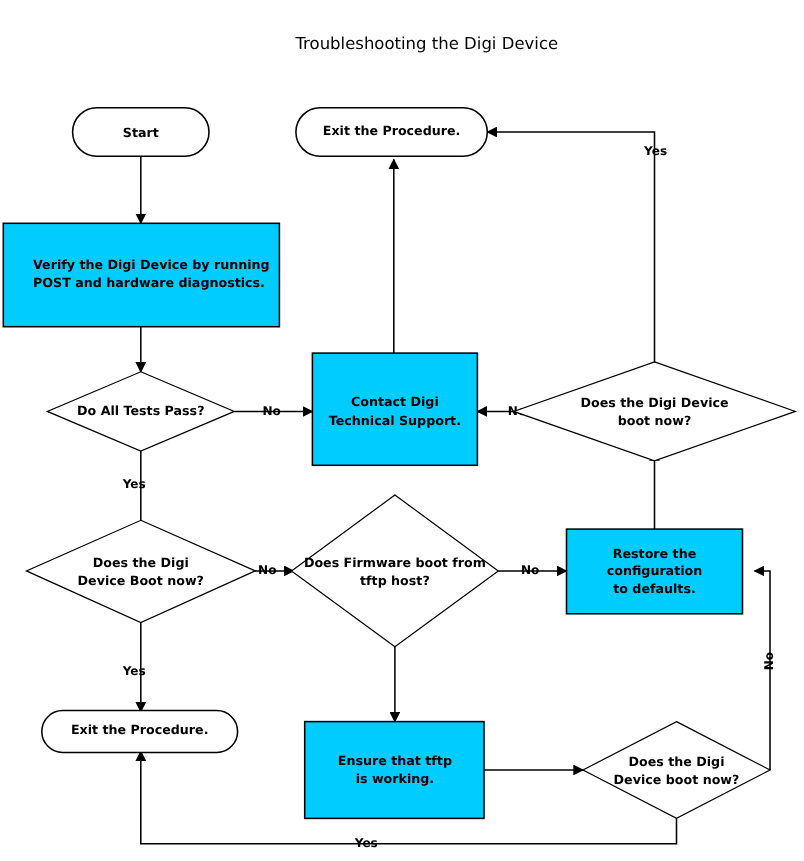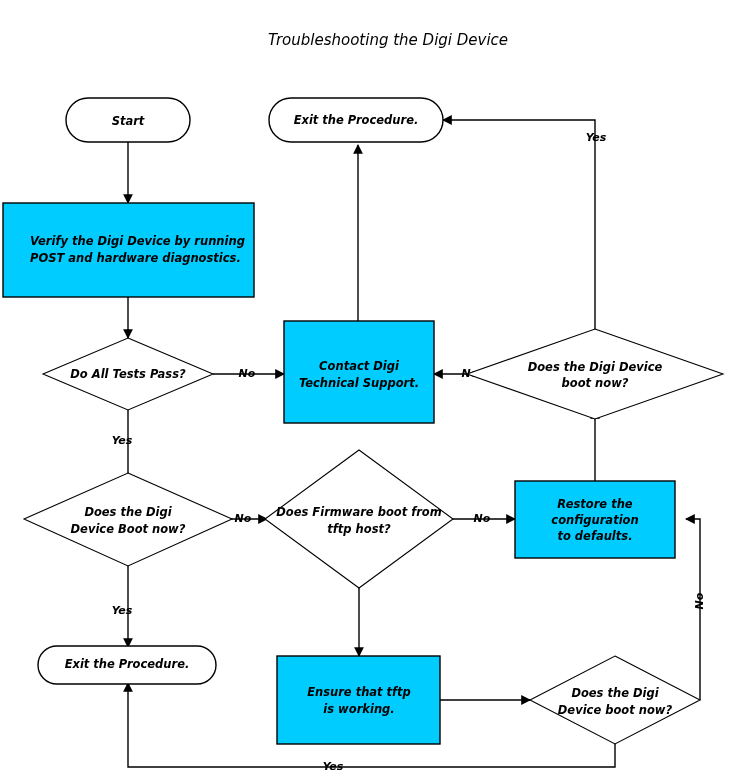--- a/index.html
+++ b/index.html
@@ -7,21 +7,20 @@
     padding: 0;
     background: #ffffff;
   }
   #chart-root {
     position: relative;
     width: 731px;
     height: 783px;
     background: #ffffff;
     font-family: "DejaVu Sans", sans-serif;
     overflow: hidden;
-    font-style: italic;
   }
   svg#flow {
     display: block;
     width: 731px;
     height: 783px;
   }
   .shape-process {
     stroke: #000000;
     stroke-width: 1.4;
   }

